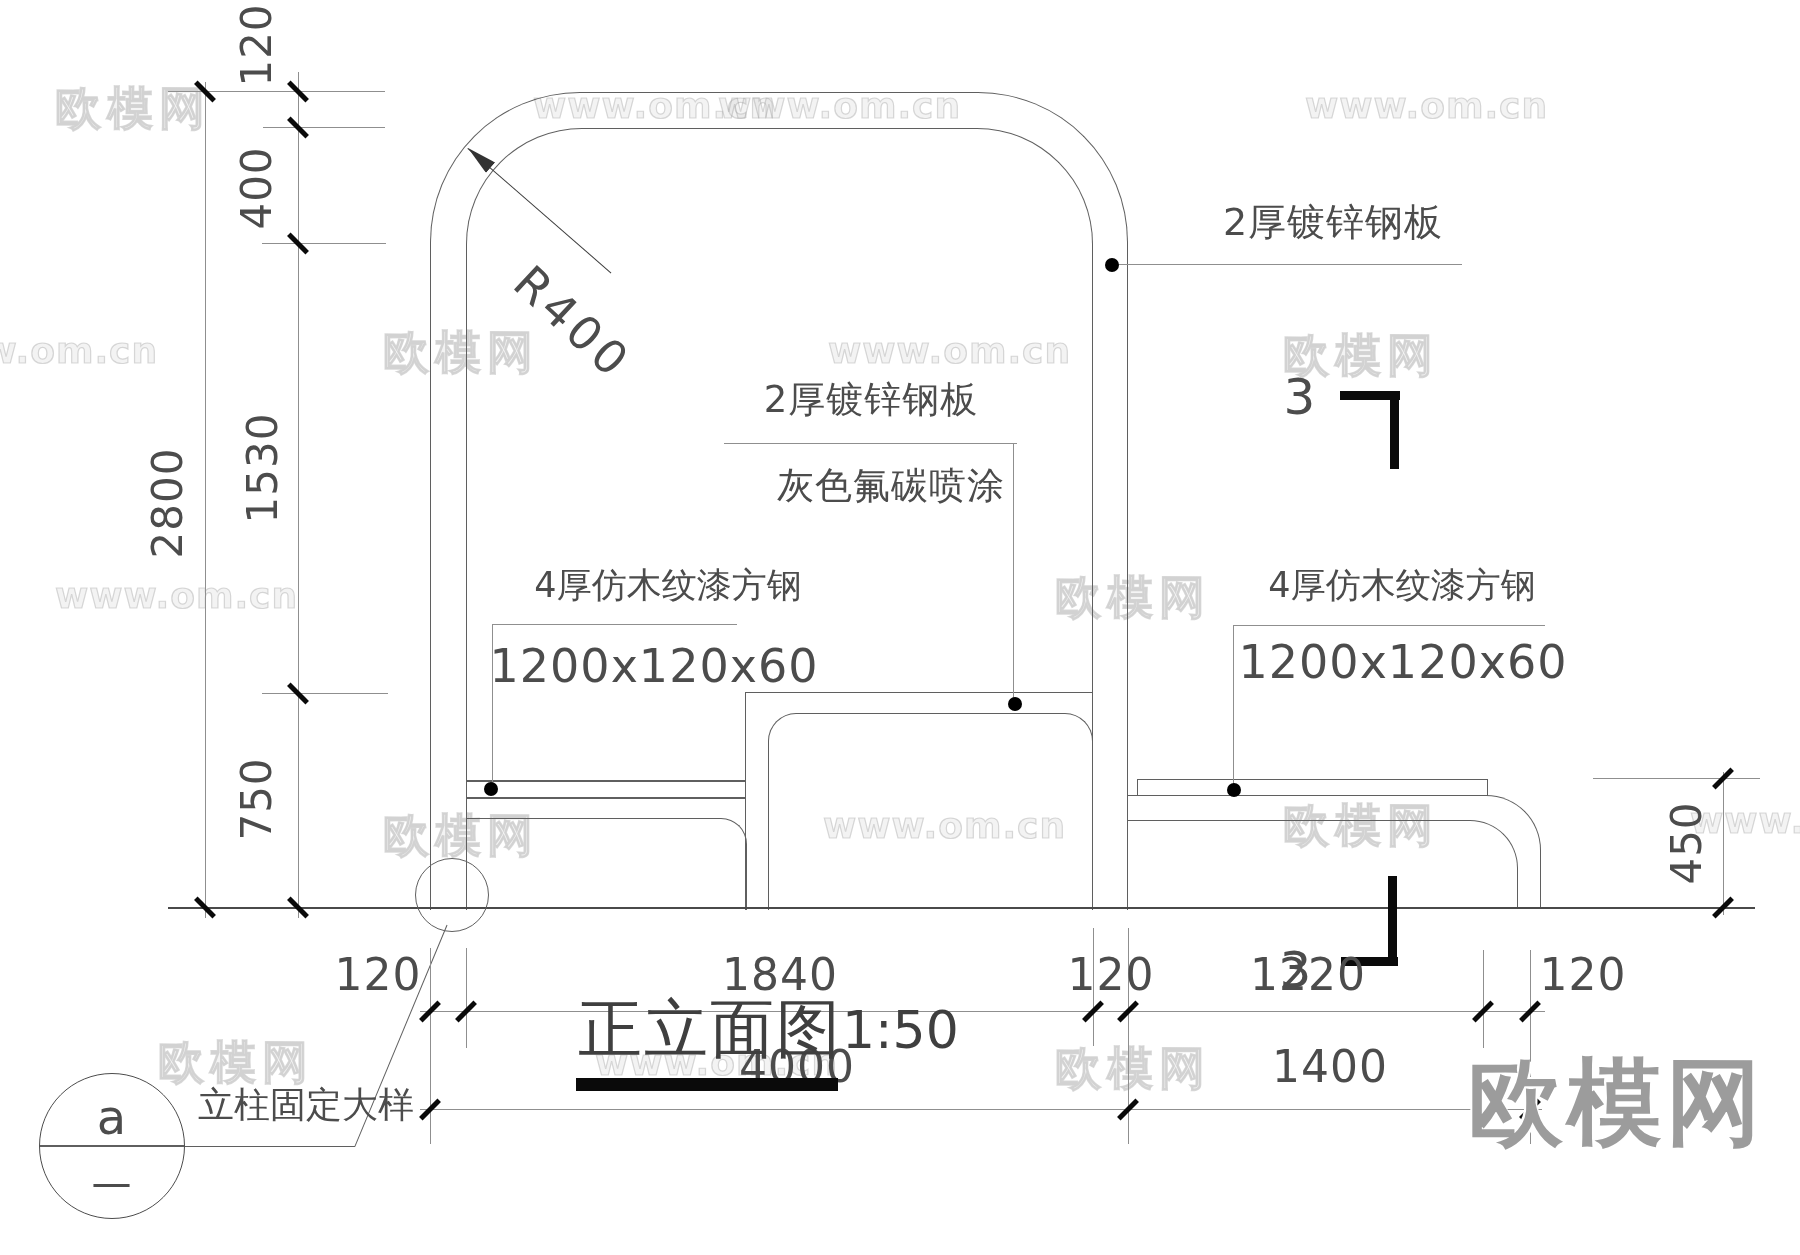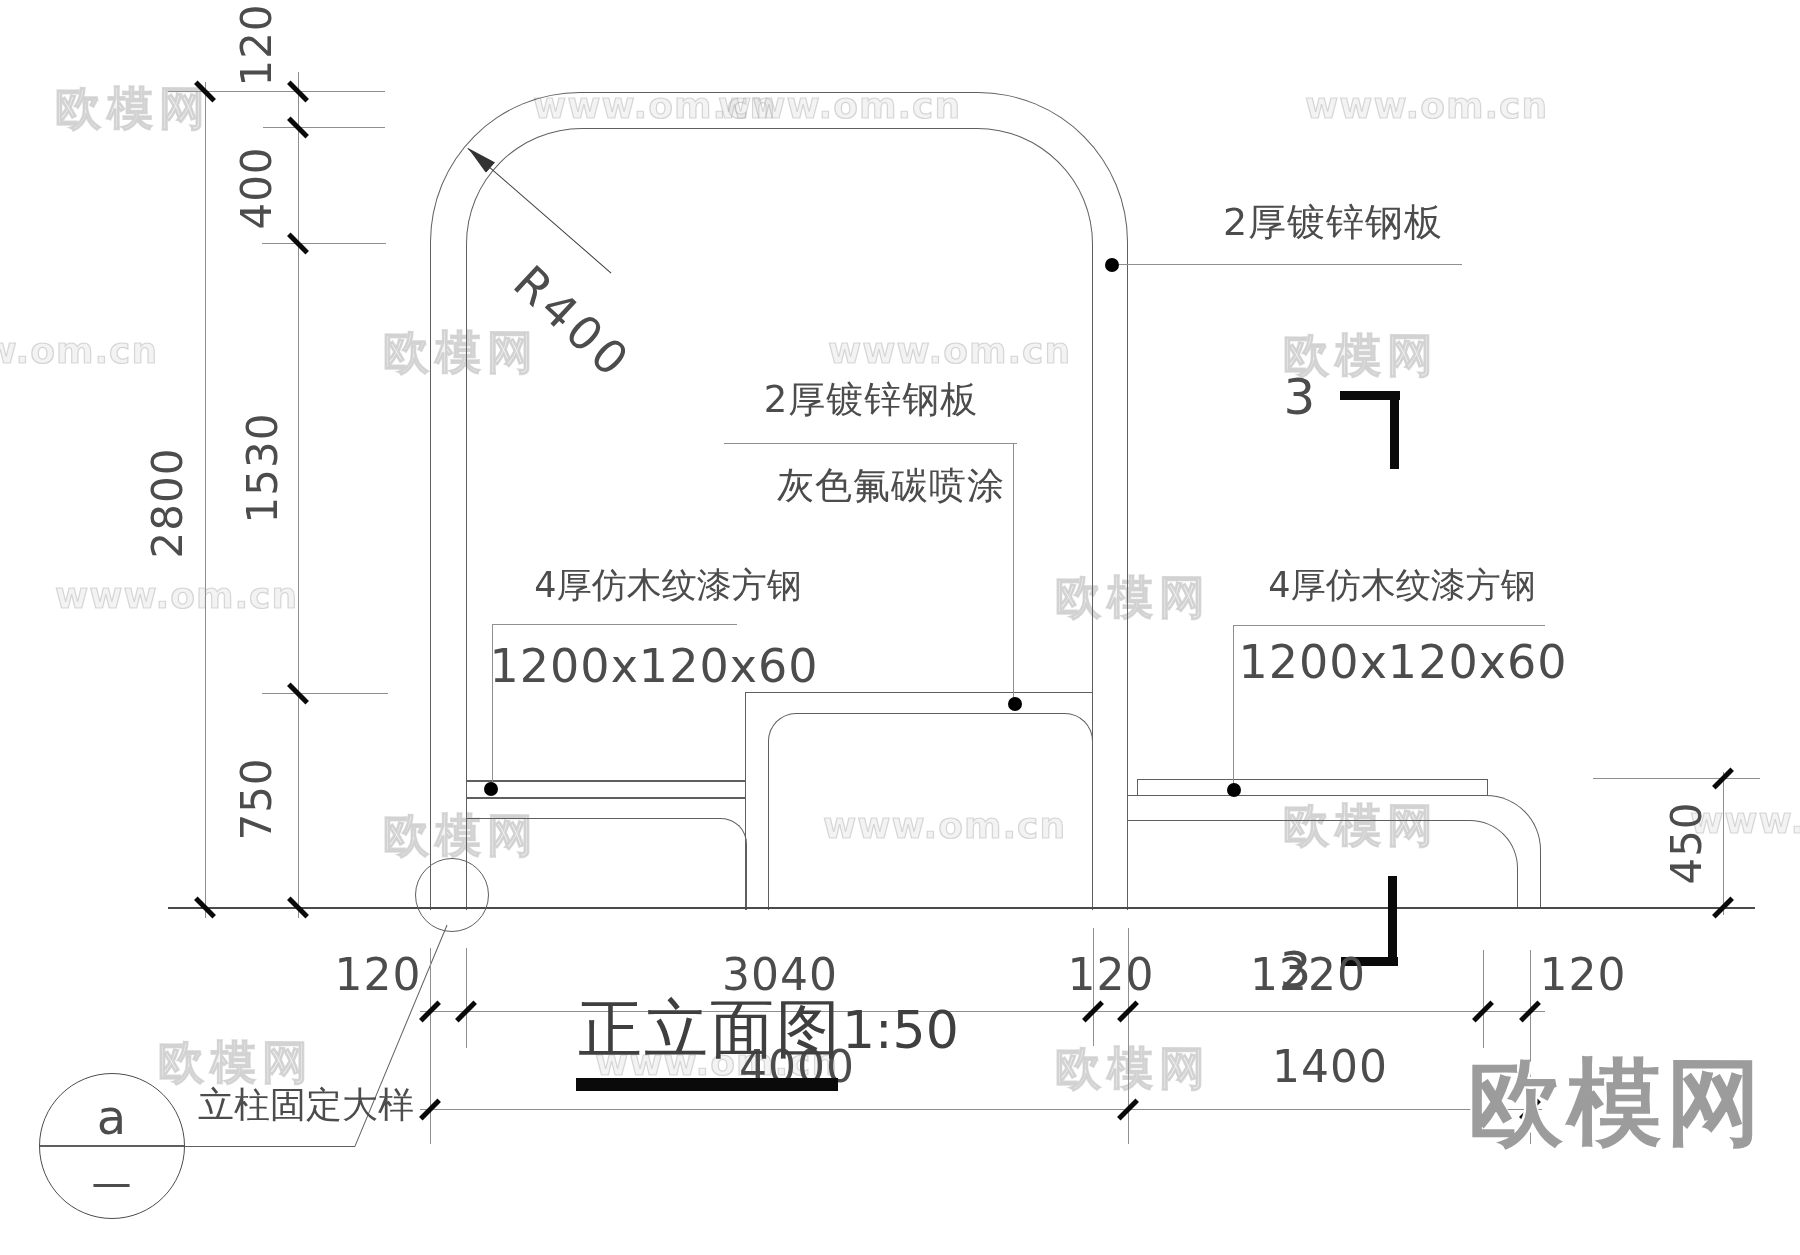--- a/index.html
+++ b/index.html
@@ -146,21 +146,21 @@
   <div class="tick fw" style="left:417px;top:1009px;"></div>
   <div class="tick fw" style="left:453px;top:1009px;"></div>
   <div class="tick fw" style="left:1080px;top:1009px;"></div>
   <div class="tick fw" style="left:1115px;top:1009px;"></div>
   <div class="tick fw" style="left:1470px;top:1009px;"></div>
   <div class="tick fw" style="left:1517px;top:1009px;"></div>
   <div class="tick fw" style="left:417px;top:1107px;"></div>
   <div class="tick fw" style="left:1115px;top:1107px;"></div>
   <div class="tick fw" style="left:1517px;top:1107px;"></div>
   <div class="dnum" style="left:378px;top:974px;">120</div>
-  <div class="dnum" style="left:780px;top:974px;">3040</div>
+  <div class="dnum" style="left:780px;top:974px;">1840</div>
   <div class="dnum" style="left:1111px;top:974px;">120</div>
   <div class="dnum" style="left:1308px;top:974px;">1220</div>
   <div class="dnum" style="left:1583px;top:974px;">120</div>
   <div class="dnum" style="left:797px;top:1066px;">4000</div>
   <div class="dnum" style="left:1330px;top:1066px;">1400</div>
 
   <div class="ext h" style="left:1593px;top:778px;width:167px;"></div>
   <div class="ext v" style="left:1723px;top:772px;height:143px;"></div>
   <div class="tick fw" style="left:1710px;top:776px;"></div>
   <div class="tick fw" style="left:1710px;top:905px;"></div>

